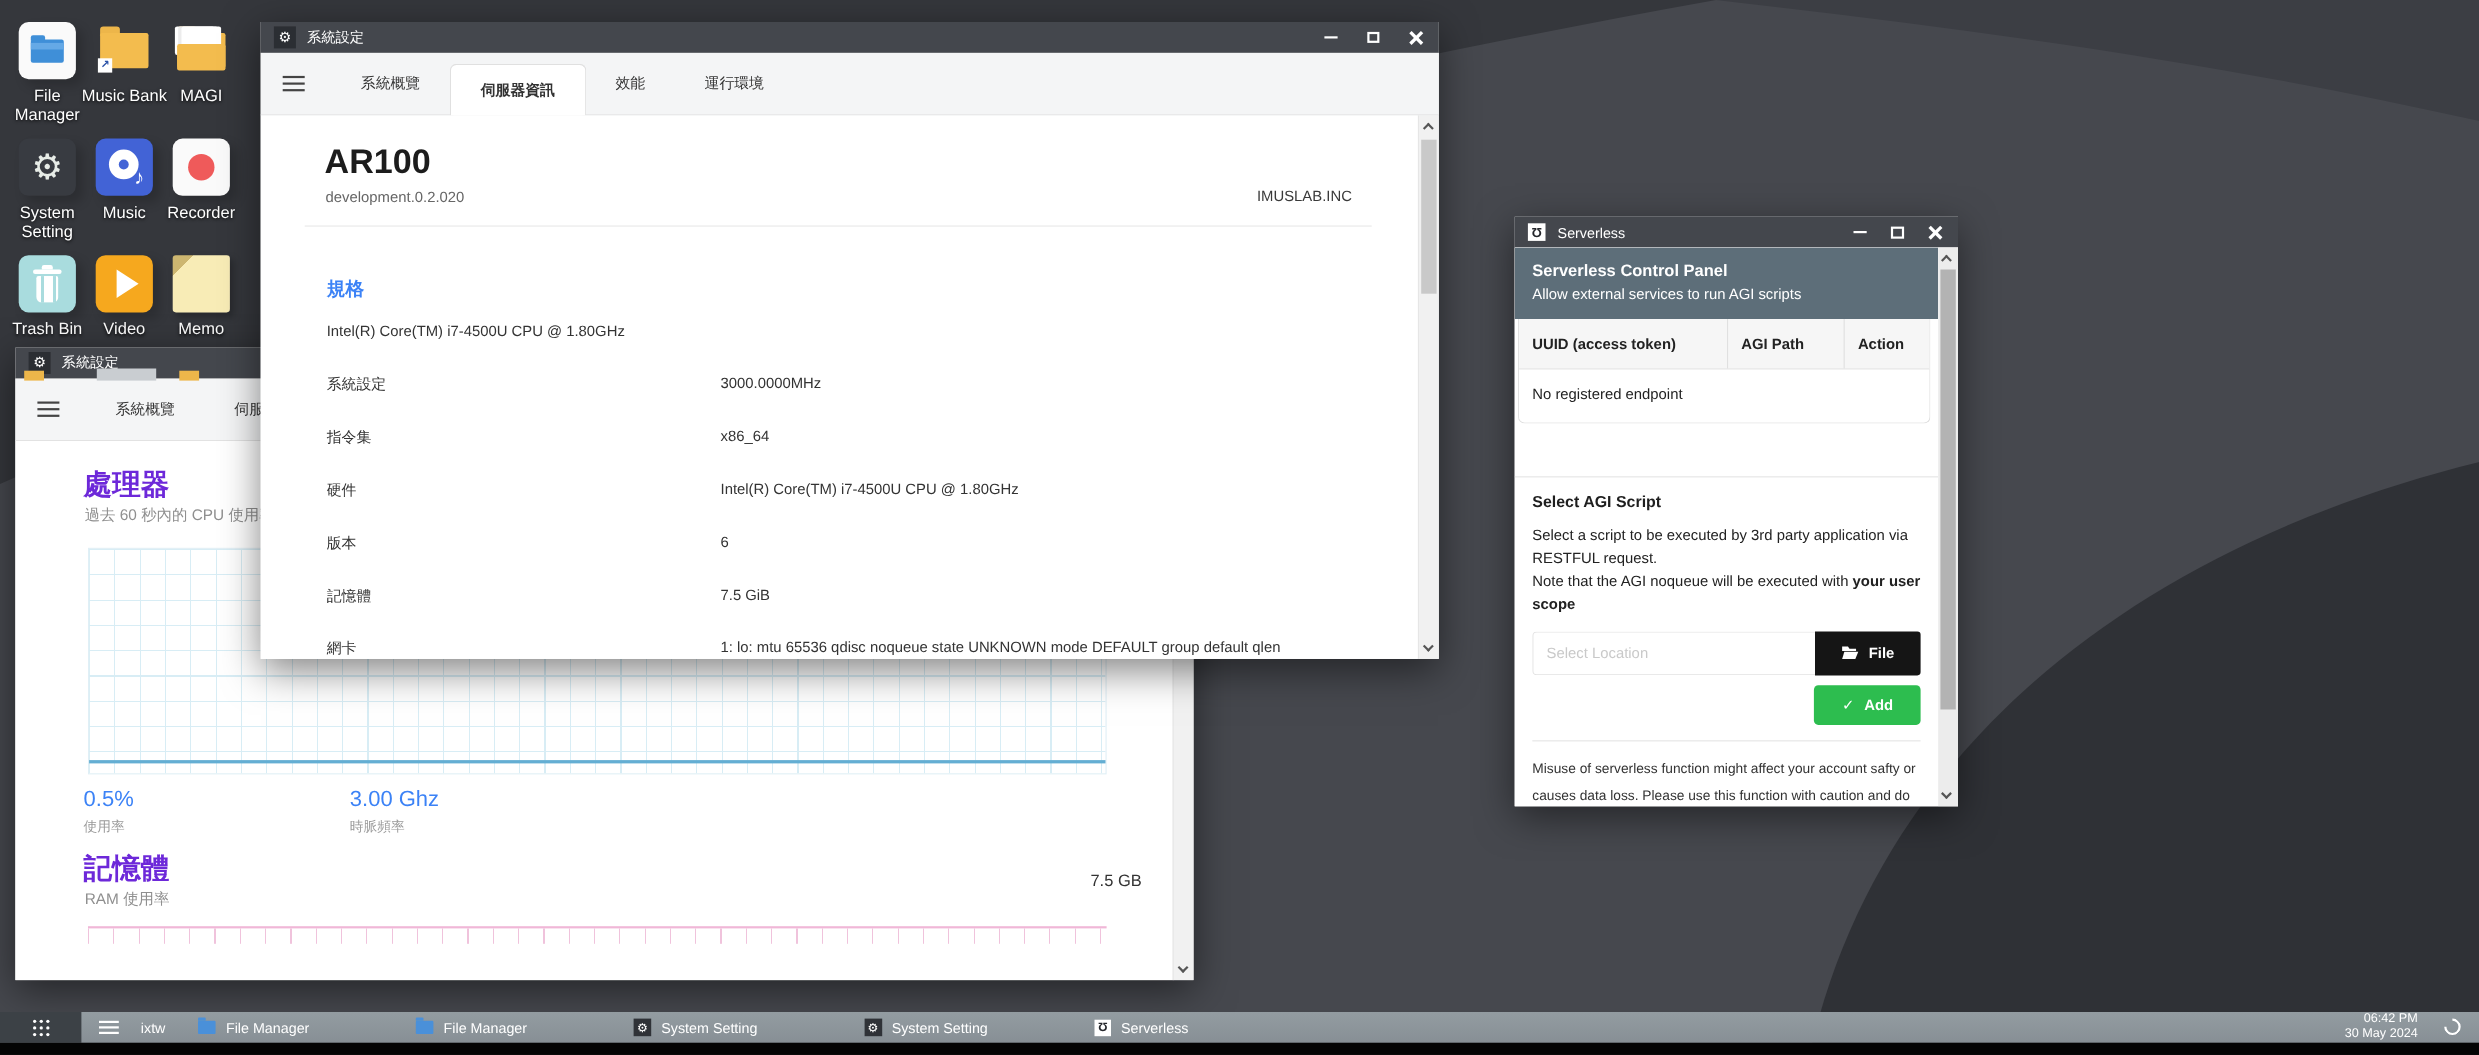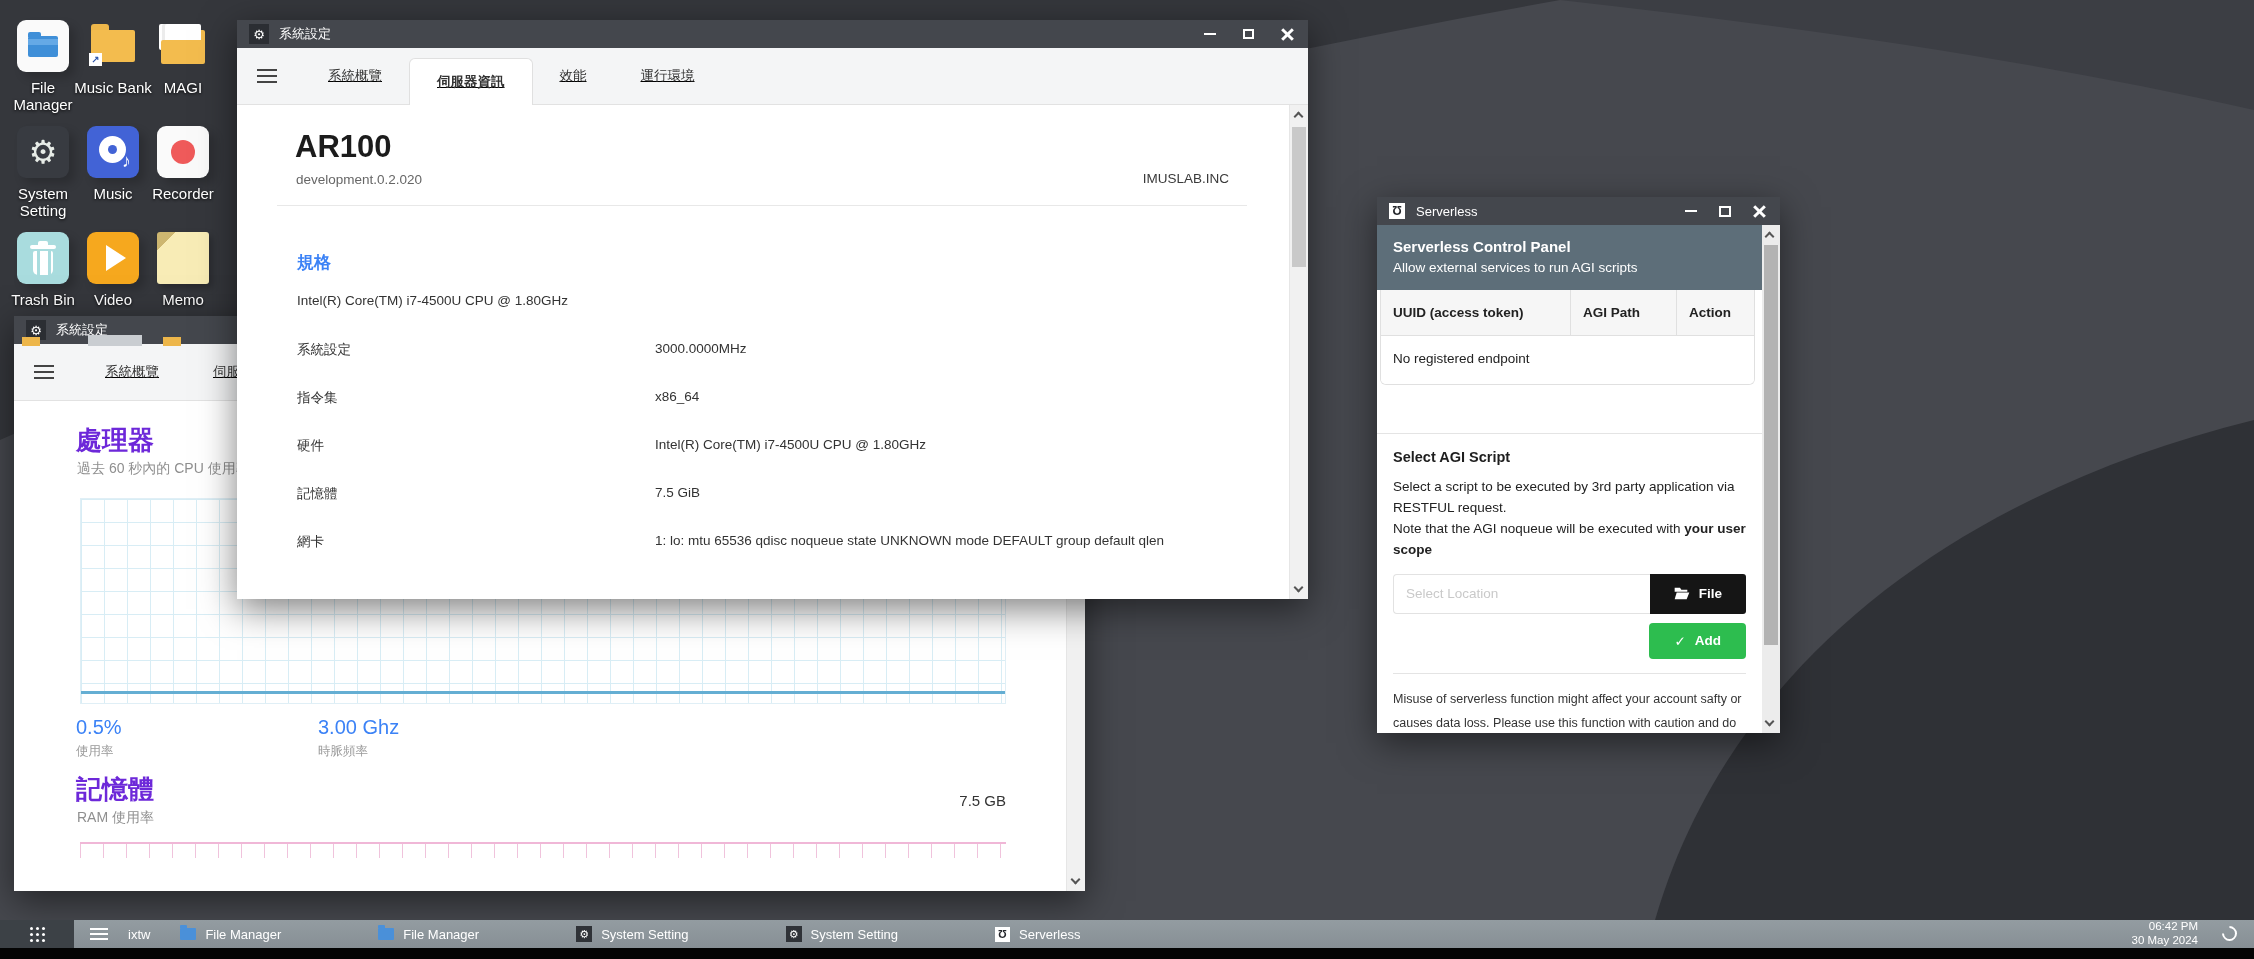--- a/index.html
+++ b/index.html
@@ -59,21 +59,21 @@
   .app-ico.white { background:#fff; color:#24262b; font-weight:bold; font-size:12px; width:16px; height:16px; }
   .wtitle { font-size:13px; }
   .controls { position:absolute; right:14px; top:0; height:28px; display:flex; align-items:center; gap:27px; }
   .ctl { cursor:pointer; position:relative; }
   .ctl-min { width:12px; height:2px; background:#fff; }
   .ctl-max { width:11px; height:10px; border:2px solid #fff; }
   .ctl-close { width:13px; height:13px; }
   .ctl-close::before,.ctl-close::after { content:""; position:absolute; left:-1px; top:5px; width:15px; height:3px; background:#fff; }
   .ctl-close::before { transform:rotate(45deg); } .ctl-close::after { transform:rotate(-45deg); }
 
-  .tabbar { height:57px; background:#f4f5f6; border-bottom:1px solid #e2e2e2; display:flex; align-items:stretch; padding-left:16px;text-decoration:underline; }
+  .tabbar { height:57px; background:#f4f5f6; border-bottom:1px solid #e2e2e2; display:flex; align-items:stretch; padding-left:16px; }
   .hamb { align-self:center; width:20px; margin:0 24px 0 4px; }
   .hamb i { display:block; height:2px; background:#444; margin:4px 0; }
   .tab { display:flex; align-items:center; padding:0 27px; font-size:13.5px; color:#333; cursor:pointer; }
   .tab.active { align-self:flex-end; height:47px; background:#fff; border:1px solid #e0e0e0; border-bottom:none;
                 border-radius:6px 6px 0 0; font-weight:bold; margin-bottom:-1px; z-index:2; }
 
   .wbody { position:absolute; left:0; right:19px; top:85px; bottom:0; overflow:hidden; background:#fff; }
 
   .vscroll { position:absolute; right:0; top:85px; bottom:0; width:19px; background:#f1f1f1; border-left:1px solid #e6e6e6; }
   .vthumb { position:absolute; left:2px; right:2px; background:#c9c9c9; }
@@ -96,21 +96,21 @@
   .perf-h1 { position:absolute; left:62px; font-size:26px; font-weight:bold; color:#6d28d9; }
   .perf-sub { position:absolute; left:63px; font-size:14px; color:#8f8f8f; }
   .cpu-chart { position:absolute; left:66px; top:97px; width:926px; height:206px; border:1px solid #e0eff6;
                background:
                  repeating-linear-gradient(to right,#d8edf5 0 1px,transparent 1px 23px),
                  repeating-linear-gradient(to bottom,#d8edf5 0 1px,transparent 1px 23px); }
   .cpu-line { position:absolute; left:0; right:0; top:192px; height:3px; background:#64aed3; }
   .stat { position:absolute; top:315px; }
   .stat-v { font-size:20px; font-weight:normal; color:#3b82f6; }
   .stat-l { font-size:12.5px; color:#999; margin-top:4px; }
-  .mem-total { position:absolute; top:391px; left:892px; width:100px; text-align:right; font-size:15px; color:#333; }
+  .mem-total { position:absolute; top:391px; left:924px; width:100px; text-align:right; font-size:15px; color:#333; }
   .ram-chart { position:absolute; left:66px; top:441px; width:926px; height:16px; border-top:2px solid #f0b7d7; }
   .ram-ticks { height:14px; background:repeating-linear-gradient(to right,#f0c3dc 0 1px,transparent 1px 23px); }
 
   
   .sv-body { position:absolute; left:0; right:0; top:28px; bottom:0; background:#fff; overflow:hidden; }
   .sv-inner { position:absolute; left:0; right:18px; top:0; bottom:0; overflow:hidden; }
   .sv-head { background:#5d6e79; color:#fff; padding:13px 16px 15px; }
   .sv-head-title { font-size:15px; font-weight:bold; margin-bottom:5px; }
   .sv-head-sub { font-size:13.5px; }
   .sv-table { margin:0 7px 0 3px; border:1px solid #e0e0e0; border-top:none; border-radius:0 0 6px 6px; overflow:hidden; }
@@ -327,20 +327,24 @@
           </div>
         <div class="srow">
             <div class="slabel">指令集</div>
             <div class="sval">x86_64</div>
           </div>
         <div class="srow">
             <div class="slabel">硬件</div>
             <div class="sval">Intel(R) Core(TM) i7-4500U CPU @ 1.80GHz</div>
           </div>
         <div class="srow">
+            <div class="slabel">版本</div>
+            <div class="sval">6</div>
+          </div>
+        <div class="srow">
             <div class="slabel">記憶體</div>
             <div class="sval">7.5 GiB</div>
           </div>
         <div class="srow">
             <div class="slabel">網卡</div>
             <div class="sval">1: lo: mtu 65536 qdisc noqueue state UNKNOWN mode DEFAULT group default qlen</div>
           </div>
       </div>
     </div>
     <div class="vscroll">

